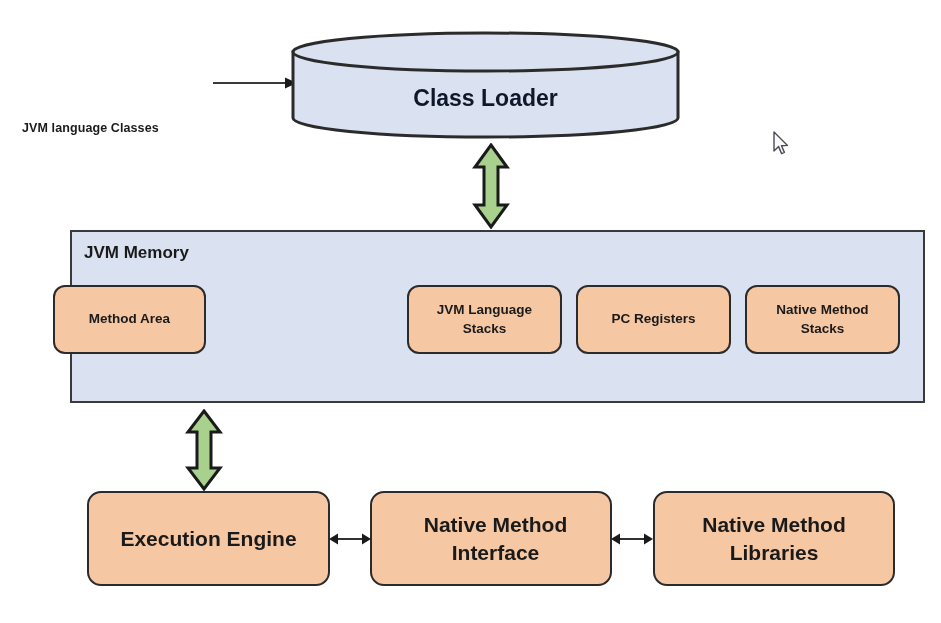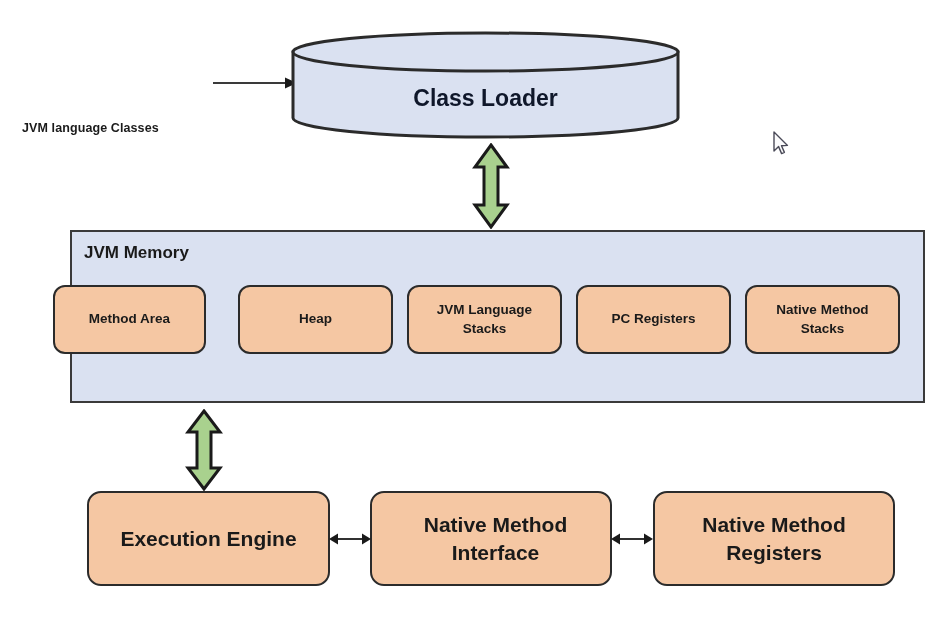--- a/index.html
+++ b/index.html
@@ -169,32 +169,31 @@
   <div id="class-loader-label">Class Loader</div>
 
   <svg class="green-arrow" style="left:472px; top:143px; width:38px; height:86px;" viewBox="0 0 38 86" xmlns="http://www.w3.org/2000/svg" preserveAspectRatio="none">
     <polygon points="19,2 35,24 26,24 26,62 35,62 19,84 3,62 12,62 12,24 3,24" fill="#a9d18e" stroke="#1a1a1a" stroke-width="3" stroke-linejoin="miter"></polygon>
   </svg>
 
   <div id="jvm-memory-panel"></div>
   <div id="jvm-memory-title">JVM Memory</div>
 
   <div class="mem-box" style="left:53px;  width:153px;">Method Area</div>
-  <div class="mem-box" style="left:238px; width:155px;">Heap</div>
   <div class="mem-box" style="left:407px; width:155px;">JVM Language Stacks</div>
   <div class="mem-box" style="left:576px; width:155px;">PC Registers</div>
   <div class="mem-box" style="left:745px; width:155px;">Native Method Stacks</div>
 
   <svg class="green-arrow" style="left:185px; top:409px; width:38px; height:82px;" viewBox="0 0 38 82" xmlns="http://www.w3.org/2000/svg" preserveAspectRatio="none">
     <polygon points="19,2 35,23 26,23 26,59 35,59 19,80 3,59 12,59 12,23 3,23" fill="#a9d18e" stroke="#1a1a1a" stroke-width="3" stroke-linejoin="miter"></polygon>
   </svg>
 
   <div class="bottom-box" id="execution-engine">Execution Engine</div>
   <div class="bottom-box" id="native-method-interface">Native Method Interface</div>
-  <div class="bottom-box" id="native-method-libraries">Native Method Registers</div>
+  <div class="bottom-box" id="native-method-libraries">Native Method Libraries</div>
 
   <svg class="h-double-arrow" id="arrow-ee-nmi" viewBox="0 0 42 18" xmlns="http://www.w3.org/2000/svg">
     <line x1="9" y1="9" x2="33" y2="9" stroke="#1a1a1a" stroke-width="1.8"></line>
     <polygon points="9,3.5 0,9 9,14.5" fill="#1a1a1a"></polygon>
     <polygon points="33,3.5 42,9 33,14.5" fill="#1a1a1a"></polygon>
   </svg>
   <svg class="h-double-arrow" id="arrow-nmi-nml" viewBox="0 0 42 18" xmlns="http://www.w3.org/2000/svg">
     <line x1="9" y1="9" x2="33" y2="9" stroke="#1a1a1a" stroke-width="1.8"></line>
     <polygon points="9,3.5 0,9 9,14.5" fill="#1a1a1a"></polygon>
     <polygon points="33,3.5 42,9 33,14.5" fill="#1a1a1a"></polygon>

